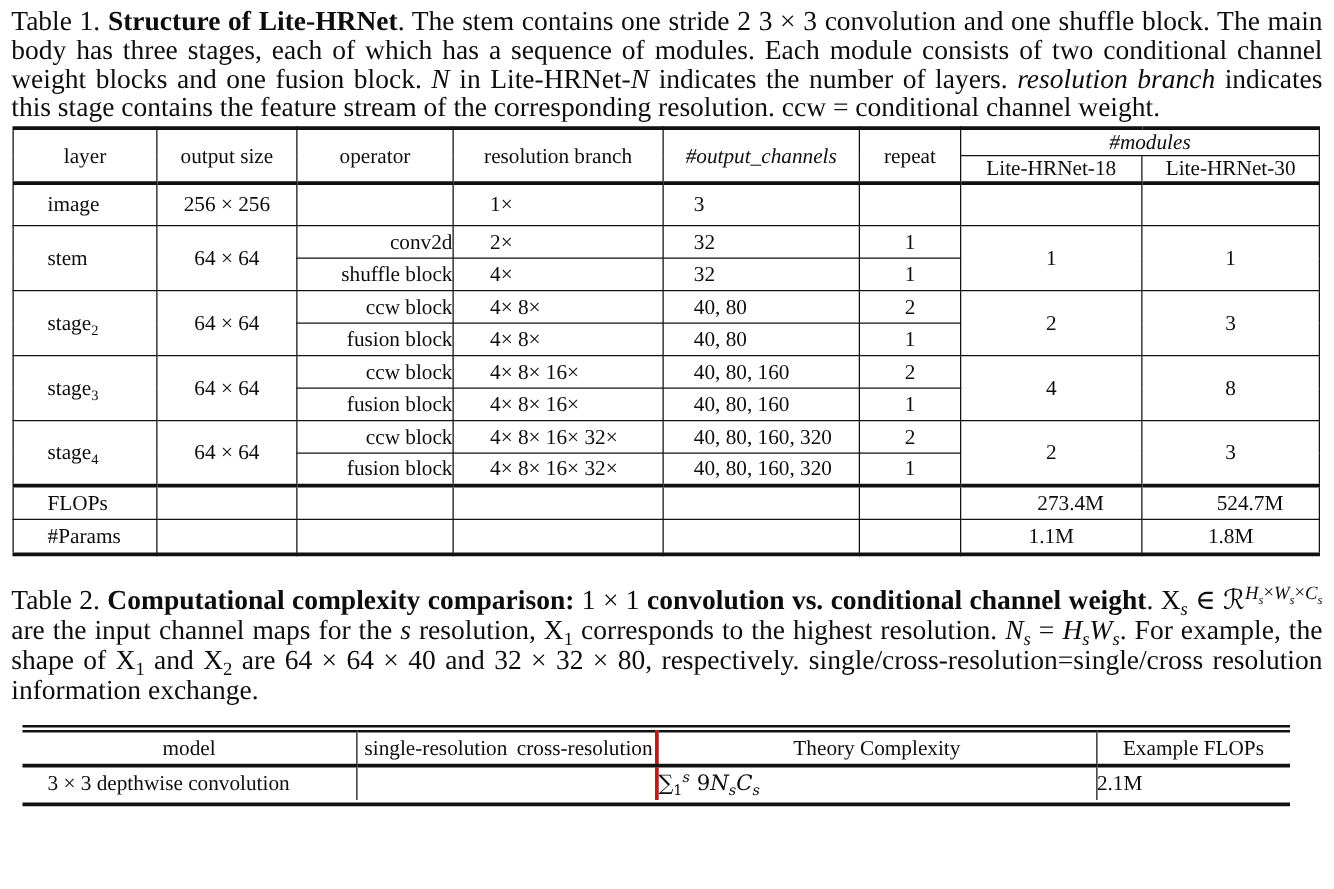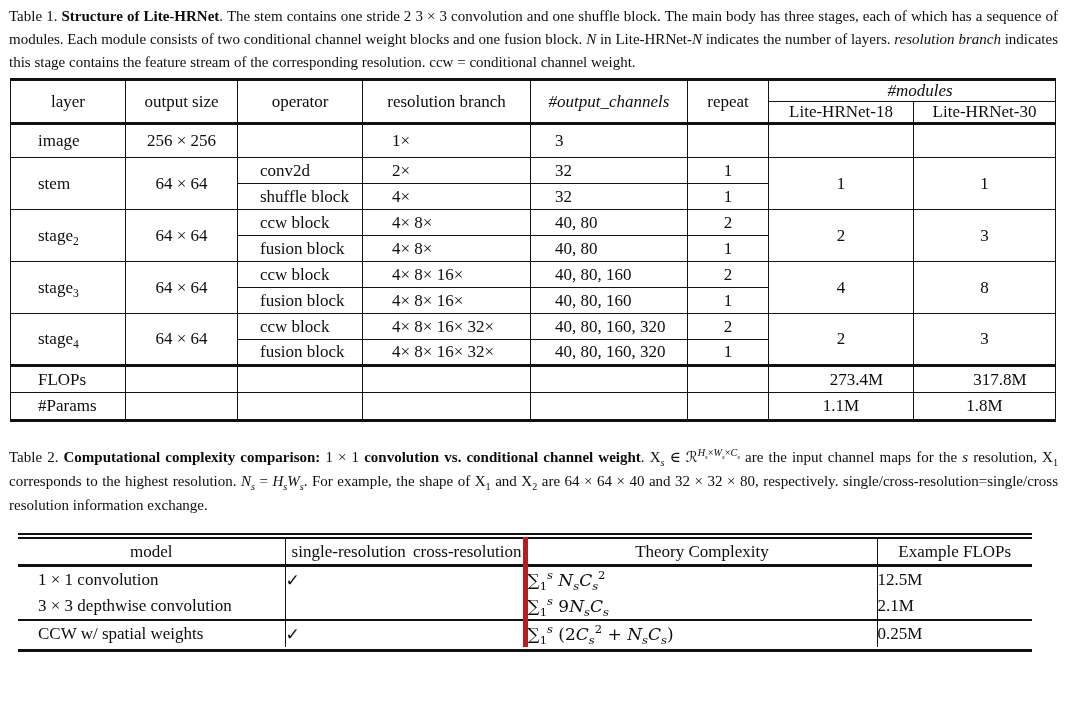--- a/index.html
+++ b/index.html
@@ -2,21 +2,21 @@
 <html><head>
 <meta charset="utf-8">
 <style>
   html,body{margin:0;padding:0;}
   body{
     width:1067px;height:711px;background:#ffffff;color:#0d0d0d;
     font-family:"Liberation Serif","DejaVu Serif","DejaVu Sans",serif;
     overflow:hidden;
   }
   .caption{
-    font-size:15px;line-height:23px;text-align:justify;
+    font-size:22px;line-height:23px;text-align:justify;
     margin:0 9px;color:#0d0d0d;
   }
   #cap1{padding-top:5px;}
   #cap2{margin-top:23px;line-height:24px;margin-bottom:16px;}
   sub,sup{font-size:68%;line-height:0;}
   
   table{border-collapse:collapse;table-layout:fixed;}
   .t1{
     margin:4px 0 0 10px;width:1045px;
     border:1px solid #111;border-top:3px solid #111;border-bottom:3px solid #111;
@@ -27,39 +27,39 @@
   }
   .t1 thead th{border-bottom:3px solid #111;}
   .t1 thead th.modspan{border-bottom:1px solid #111;padding-left:16px;}
   .t1 thead tr{height:22px;}
   .t1 tr.r-img{height:34px;}
   .t1 tr.r-sub{height:26px;}
   .t1 tr.r-flops{height:27px;}
   .t1 tr.r-params{height:28px;}
   .t1 tr.r-flops td{border-top:3px solid #111;padding-left:31px;}
   .al{text-align:left;padding-left:27px !important;}
-  .op{text-align:left;padding-left:22px !important;font-family:Liberation Serif, serif;}
+  .op{text-align:right;padding-left:22px !important;font-family:Liberation Serif, serif;}
   .rb{text-align:left;padding-left:29px !important;}
   .oc{text-align:left;padding-left:24px !important;}
   .ctr{text-align:center;}
   
   .t2wrap{
     margin:2px 0 0 18px;width:1014px;
     border-top:2px solid #111;border-bottom:3px solid #111;
     padding:2px 0;
   }
   .t2{width:1014px;}
   .t2 th,.t2 td{
     font-weight:normal;font-size:17px;padding:0;vertical-align:middle;
     overflow:hidden;white-space:nowrap;
   }
   .t2 thead th{border-top:2px solid #111;border-bottom:3px solid #111;height:25px;}
   .t2 tbody tr{height:27px;}
   .t2 .c-model{border-right:1px solid #111;}
-  .t2 .c-cross{border-right:5px solid #b91c1c;margin-top:16px;}
+  .t2 .c-cross{border-right:3px solid #b91c1c;margin-top:16px;}
   .t2 .c-theory{border-right:1px solid #111;}
   .t2 td.c-model{text-align:left;padding-left:20px;}
   .t2 tr.gsep td{border-top:2px solid #111;}
   .t2 tr.last td{border-bottom:2px solid #111;}
   .chk{font-family:"DejaVu Sans",sans-serif;font-size:15px;}
   .fm{font-family:"DejaVu Serif","DejaVu Sans",serif;font-size:16.5px;}
 </style>
 </head>
 <body>
 
@@ -172,21 +172,21 @@
     </tr>
 
     <tr class="r-flops">
       <td class="al">FLOPs</td>
       <td></td>
       <td></td>
       <td></td>
       <td></td>
       <td></td>
       <td class="ctr">273.4M</td>
-      <td class="ctr">317.8M</td>
+      <td class="ctr">524.7M</td>
     </tr>
     <tr class="r-params">
       <td class="al">#Params</td>
       <td></td>
       <td></td>
       <td></td>
       <td></td>
       <td></td>
       <td class="ctr">1.1M</td>
       <td class="ctr">1.8M</td>
@@ -209,35 +209,21 @@
     <tr>
       <th class="c-model">model</th>
       <th class="c-single">single-resolution</th>
       <th class="c-cross">cross-resolution</th>
       <th class="c-theory">Theory Complexity</th>
       <th class="c-flops">Example FLOPs</th>
     </tr>
   </thead>
   <tbody>
     <tr>
-      <td class="c-model">1 × 1 convolution</td>
-      <td class="c-single chk">✓</td>
-      <td class="c-cross chk"></td>
-      <td class="c-theory fm">∑<sub>1</sub><sup><i>s</i></sup>&nbsp;<i>N<sub>s</sub>C<sub>s</sub></i><sup>2</sup></td>
-      <td class="c-flops">12.5M</td>
-    </tr>
-    <tr>
       <td class="c-model">3 × 3 depthwise convolution</td>
       <td class="c-single chk"></td>
       <td class="c-cross chk"></td>
       <td class="c-theory fm">∑<sub>1</sub><sup><i>s</i></sup>&nbsp;9<i>N<sub>s</sub>C<sub>s</sub></i></td>
       <td class="c-flops">2.1M</td>
     </tr>
-    <tr class="gsep">
-      <td class="c-model">CCW w/ spatial weights</td>
-      <td class="c-single chk">✓</td>
-      <td class="c-cross chk"></td>
-      <td class="c-theory fm">∑<sub>1</sub><sup><i>s</i></sup>&nbsp;(2<i>C<sub>s</sub></i><sup>2</sup> + <i>N<sub>s</sub>C<sub>s</sub></i>)</td>
-      <td class="c-flops">0.25M</td>
-    </tr>
   </tbody>
 </table>
 </div>
 
 </body></html>

